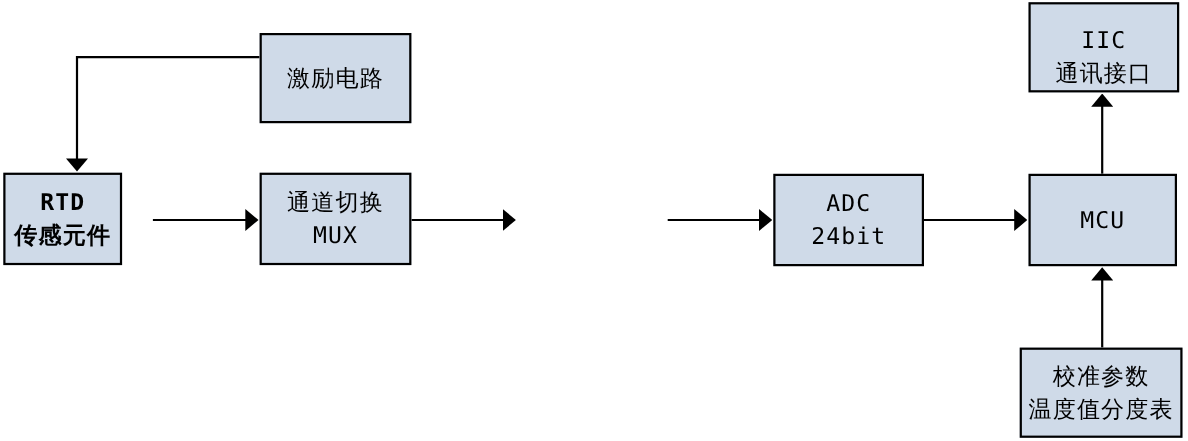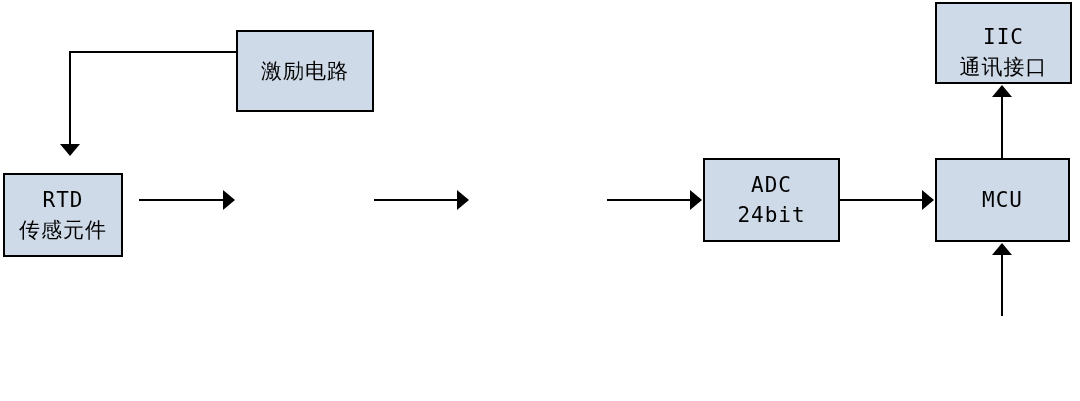--- a/index.html
+++ b/index.html
@@ -29,21 +29,21 @@
   }
   .node .label {
     white-space: pre-line;
     font-size: 21px;
     line-height: 30px;
     letter-spacing: 1px;
     color: #000;
   }
   
   .n-excitation  { left: 236px; top: 2px;   width: 138px; height: 82px; margin-top: 28px; }
-  .n-rtd         { left: 3px;   top: 173px; width: 120px; height: 84px; }
+  .n-rtd         { left: 3px;   top: 157px; width: 108px; height: 84px; font-weight: bold; }
   .n-mux         { left: 236px; top: 157px; width: 138px; height: 84px; }
   .n-preprocess  { left: 470px; top: 158px; width: 137px; height: 84px; }
   .n-adc         { left: 703px; top: 158px; width: 137px; height: 84px; justify-content: center; }
   .n-mcu         { left: 935px; top: 158px; width: 135px; height: 84px; }
   .n-iic         { left: 935px; top: 2px;   width: 137px; height: 82px; align-items: flex-end; }
   .n-calibration { left: 927px; top: 316px; width: 148px; height: 82px; }
 
   svg.edges {
     position: absolute;
     left: 0; top: 0;
@@ -79,30 +79,38 @@
 
   <div class="node n-excitation">
     <span class="label">激励电路</span>
   </div>
 
   <div class="node n-rtd">
     <span class="label">RTD
 传感元件</span>
   </div>
 
+  <div class="node n-mux">
+    <span class="label">通道切换
+MUX</span>
+  </div>
 
 
   <div class="node n-adc">
     <span class="label">ADC
 24bit</span>
   </div>
 
   <div class="node n-mcu">
     <span class="label">MCU</span>
   </div>
 
   <div class="node n-iic">
     <span class="label">IIC
 通讯接口</span>
   </div>
 
+  <div class="node n-calibration">
+    <span class="label">校准参数
+温度值分度表</span>
+  </div>
 
 </div>
 
 </body></html>

